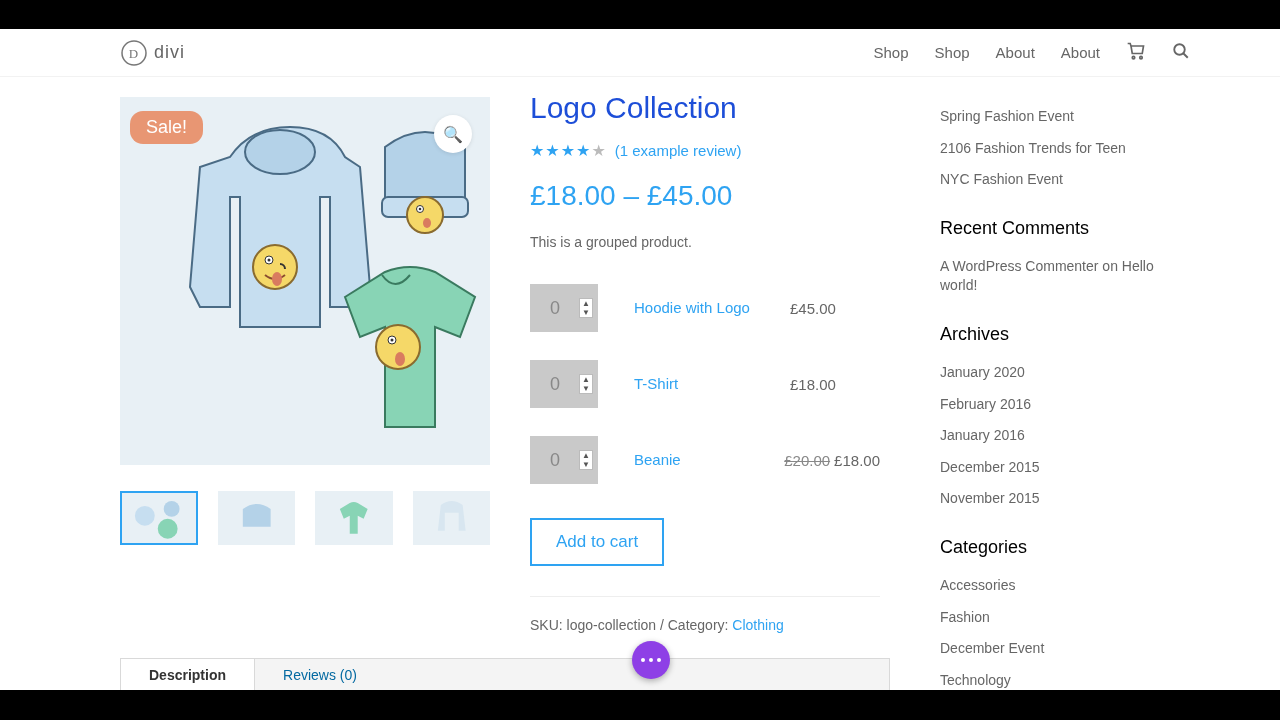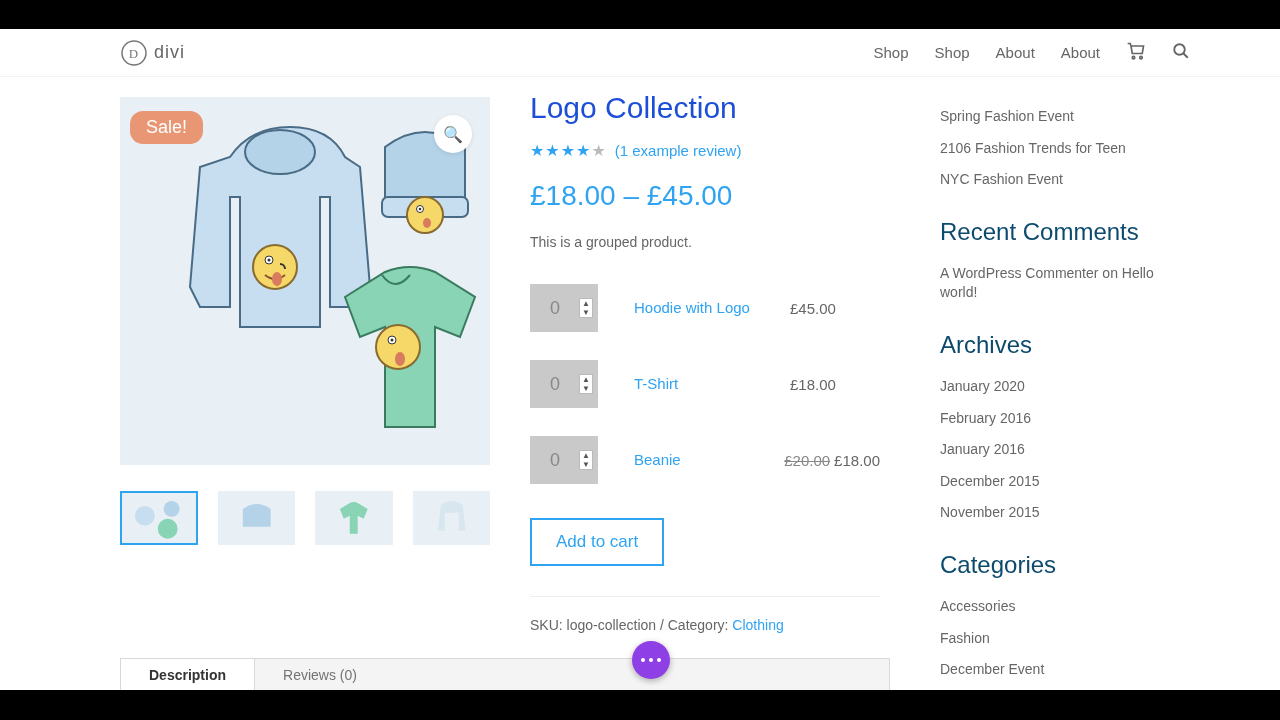--- a/index.html
+++ b/index.html
@@ -36,24 +36,24 @@
   .spinners { display: flex; flex-direction: column; background: #fff; border: 1px solid #bbb; margin-left: 4px;}
   .spinners span { font-size: 8px; line-height: 9px; padding: 0 2px; cursor: pointer; color:#555; }
   .group-name { flex: 1; padding-left: 36px; }
   .group-name a { color: #2ea3f2; text-decoration: none; font-size: 15px; }
   .group-price { color: #666; font-size: 15px; min-width: 90px; }
   .group-price .strike { text-decoration: line-through; color: #888; margin-right: 4px;}
   .add-to-cart { margin-top: 20px; border: 2px solid #2ea3f2; color: #2ea3f2; background: #fff; padding: 12px 24px; font-size: 17px; cursor: pointer; border-radius: 0; }
   .meta { margin-top: 30px; font-size: 14px; color: #666; border-top: 1px solid #eee; padding-top: 20px;}
   .meta a { color: #2ea3f2; text-decoration: none; }
   .tabs { position: absolute; left: 120px; right: 390px; top: 658px; display: flex; background: #f4f4f4; border: 1px solid #d9d9d9; }
-  .tabs .tab { padding: 8px 28px; font-size: 14px; color: #737373; cursor: pointer; background:#f4f4f4;}
+  .tabs .tab { padding: 8px 28px; font-size: 14px; color: #0369a1; cursor: pointer; background:#f4f4f4;}
   .tabs .tab.active { background: #fff; color: #333; font-weight: 600; margin-top:-1px; margin-left:-1px; border:1px solid #d9d9d9; border-bottom:none; }
   .sidebar { width: 240px; font-size: 14px; color: #666; padding-top: 4px;}
-  .sidebar h4 { font-size: 24px; color: #0c4a6e; margin: 22px 0 12px; font-weight: 500; }
+  .sidebar h4 { font-size: 18px; color: #000000; margin: 22px 0 12px; font-weight: 500; }
   .sidebar h4:first-child { margin-top: 0; }
   .sidebar ul { list-style: none; }
   .sidebar li { padding: 6px 0; line-height: 1.4; cursor: pointer; }
   .fab { position: absolute; left: 632px; top: 641px; width: 38px; height: 38px; background: #8e3fe6; border-radius: 50%; display: flex; align-items: center; justify-content: center; cursor: pointer; box-shadow: 0 2px 6px rgba(0,0,0,.3); }
   .fab span { width: 4px; height: 4px; background: #fff; border-radius: 50%; margin: 0 2px; }
   
   .apparel { position:absolute; inset:0; }
 </style>
 </head>
 <body>

